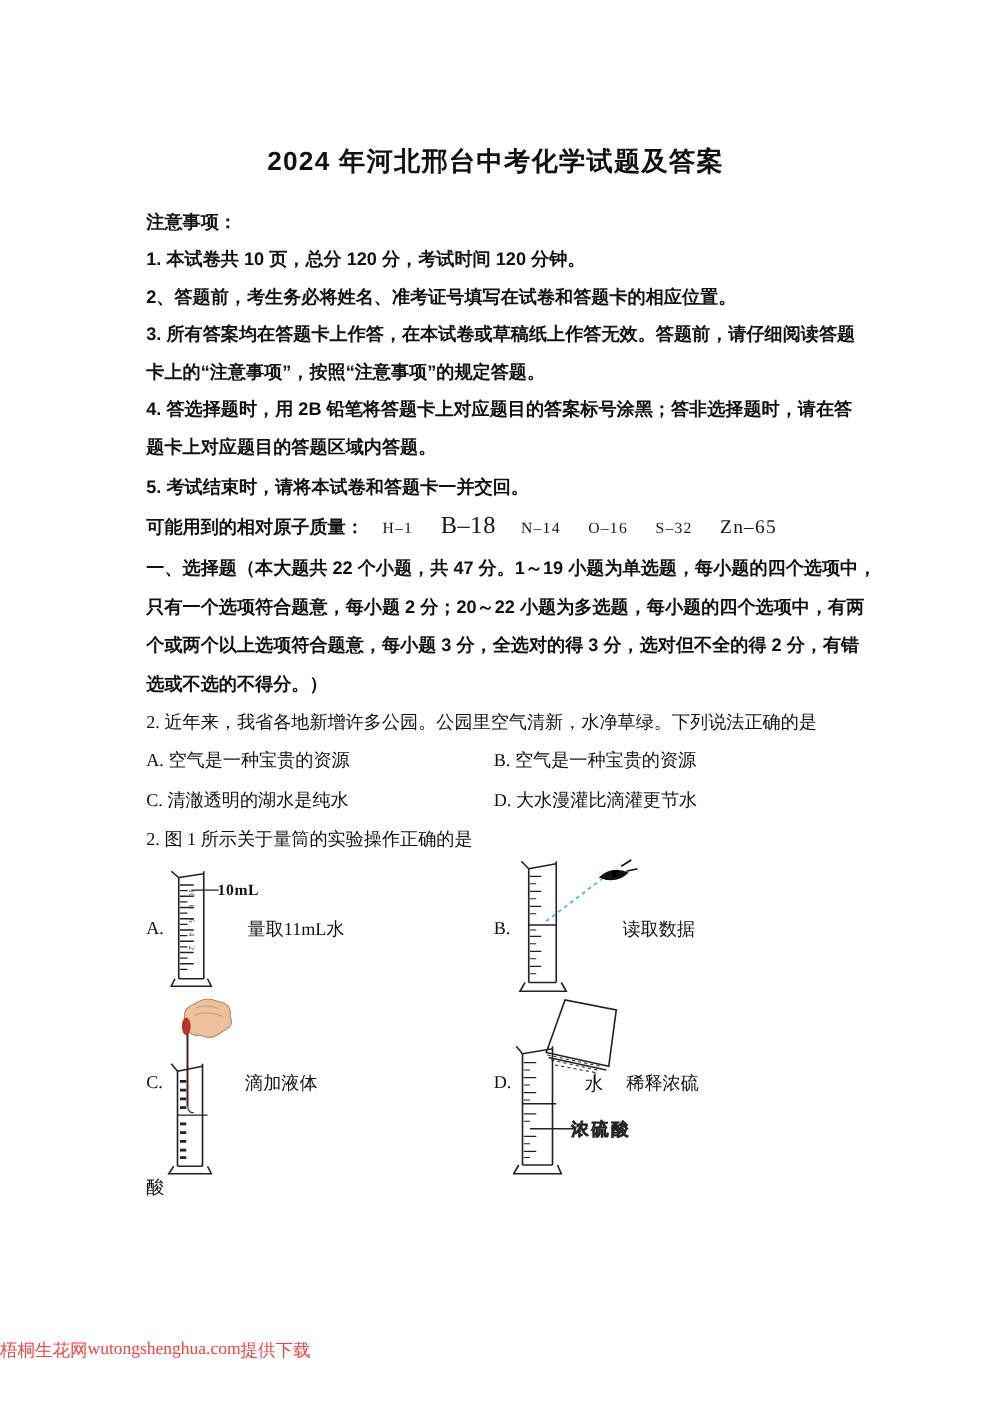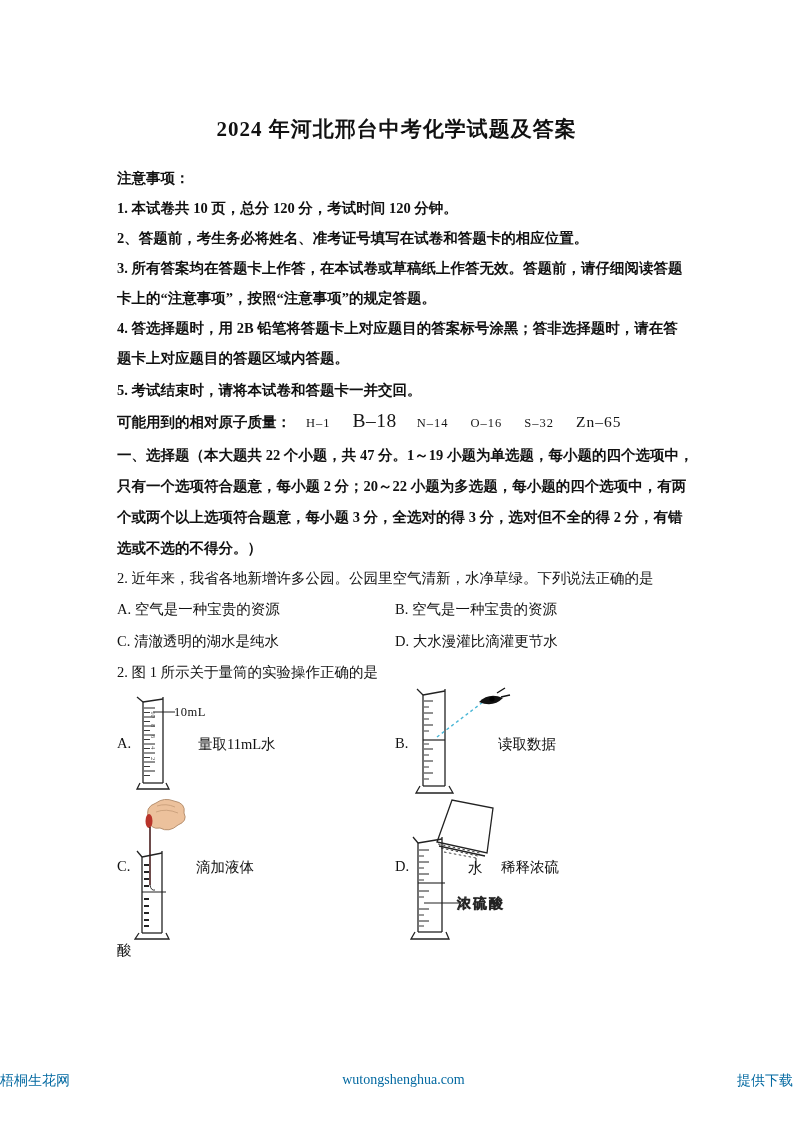--- a/index.html
+++ b/index.html
@@ -2,44 +2,44 @@
 <html><head>
 <meta charset="utf-8">
 <style>
   html,body { margin:0; padding:0; background:#ffffff; }
   #page {
     position:relative; width:793px; height:1122px; margin:0 auto;
     background:#ffffff; overflow:hidden; color:#111;
     font-family:"Liberation Serif","DejaVu Serif",serif;
   }
   .abs { position:absolute; white-space:nowrap; }
-  .heiti { font-family:Liberation Serif, serif; font-weight:700; }
+  .heiti { font-family:Liberation Sans, sans-serif; font-weight:700; }
   .song  { font-family:"Liberation Serif","DejaVu Serif",serif; font-weight:400; }
   .t14 { font-size:14.5px; line-height:20px; }
   .title { top:115px; left:0; width:100%; text-align:center; font-size:21px; letter-spacing:1px; }
   .ml { left:117px; }
   .atomic { top:410px; left:117px; display:flex; align-items:baseline; }
   .atomic .lbl { font-size:14.5px; margin-right:15px; }
   .am { font-family:"Liberation Serif","DejaVu Serif",serif; font-weight:400; color:#151515; }
   .am-s  { font-size:12.5px; margin-right:22px; letter-spacing:1px; }
   .am-b  { font-size:19.5px; margin-right:20px; letter-spacing:0.5px; }
   .am-zn { font-size:15.5px; letter-spacing:1px; }
   .figsvg { position:absolute; }
   .figlabel { font-size:14.5px; }
-  .smallnote { font-size:12.5px; letter-spacing:0.5px; }
+  .smallnote { font-size:12.5px; letter-spacing:0.5px;font-weight:bold; }
   .scale-col { position:absolute; left:148px; top:709px; width:10px; }
   .scale-col span { display:block; font-size:6.5px; line-height:11px; color:#444;
                     transform:rotate(90deg); transform-origin:center; width:10px; text-align:center;}
   .acid-outline {
     font-size:14px; letter-spacing:2px; color:#ffffff;
     -webkit-text-stroke:1px #222; text-shadow:0 0 1px #333;
     font-family:"Liberation Sans","DejaVu Sans",sans-serif;
   }
-  .footer { top:1072px; left:0; width:100%; display:flex; justify-content:space-between;
-            gap:38px; font-size:14px; color:#0369a1; }
+  .footer { top:1072px; left:0; width:100%; display:flex; justify-content:flex-start;
+            font-size:14px; color:#ef4444; }
 </style>
 </head>
 <body>
 
 <div id="page">
 
   <div class="abs title heiti">2024 年河北邢台中考化学试题及答案</div>
 
   <div class="abs ml heiti t14" style="top:168px">注意事项：</div>
   <div class="abs ml heiti t14" style="top:198px">1. 本试卷共 10 页，总分 120 分，考试时间 120 分钟。</div>

